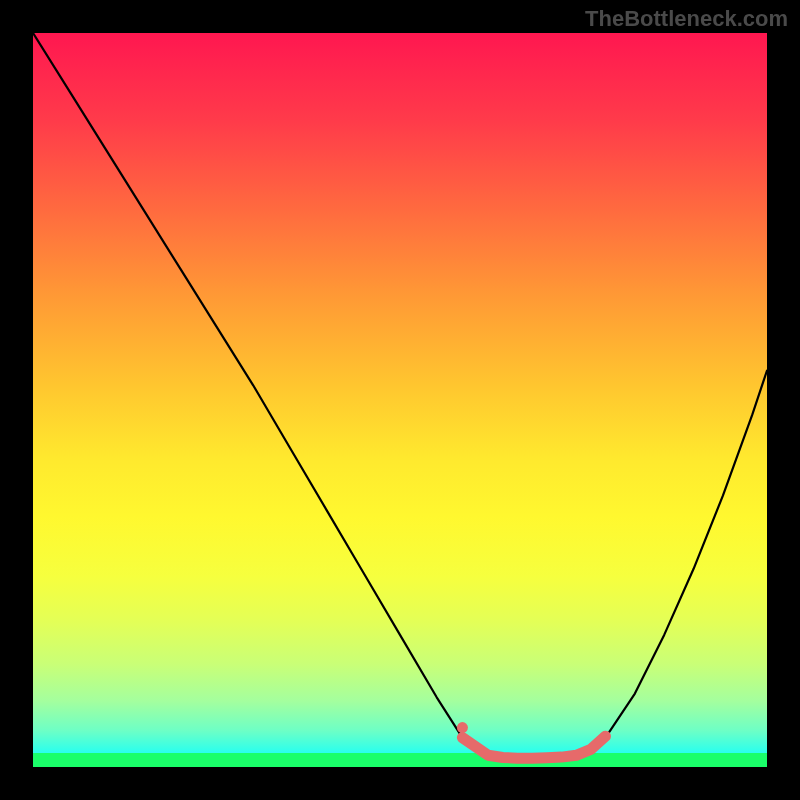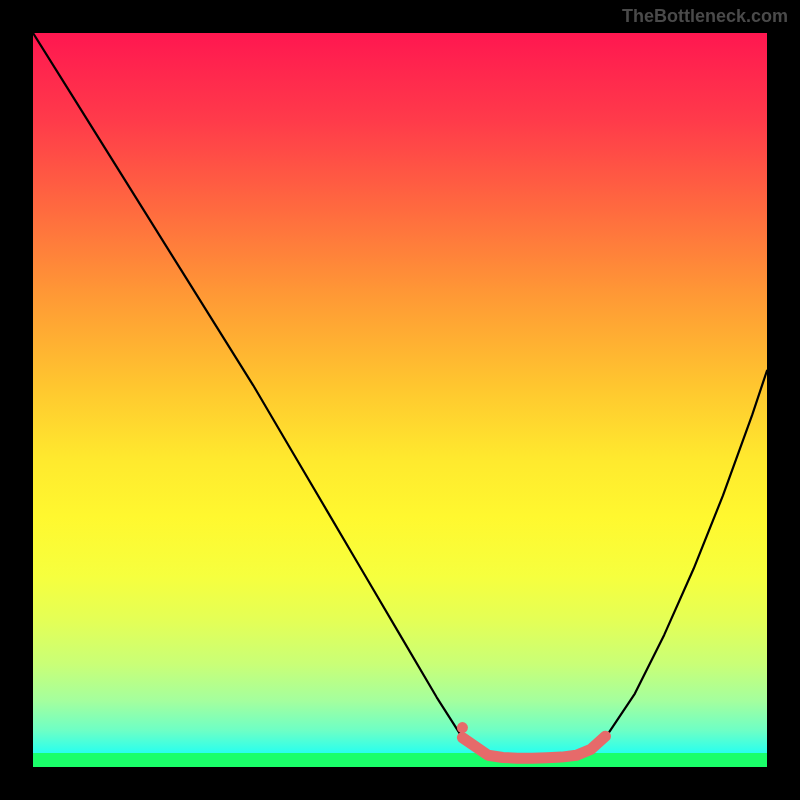--- a/index.html
+++ b/index.html
@@ -9,21 +9,21 @@
     background: #000;
     position: relative;
     font-family: Arial, sans-serif;
     overflow: hidden;
   }
   .watermark {
     position: absolute;
     top: 6px;
     right: 12px;
     color: #4a4a4a;
-    font-size: 18px;
+    font-size: 22px;
     font-weight: bold;
     z-index: 10;
   }
   .plot-area {
     position: absolute;
     left: 33px;
     top: 33px;
     width: 734px;
     height: 734px;
     background: linear-gradient(to bottom,

